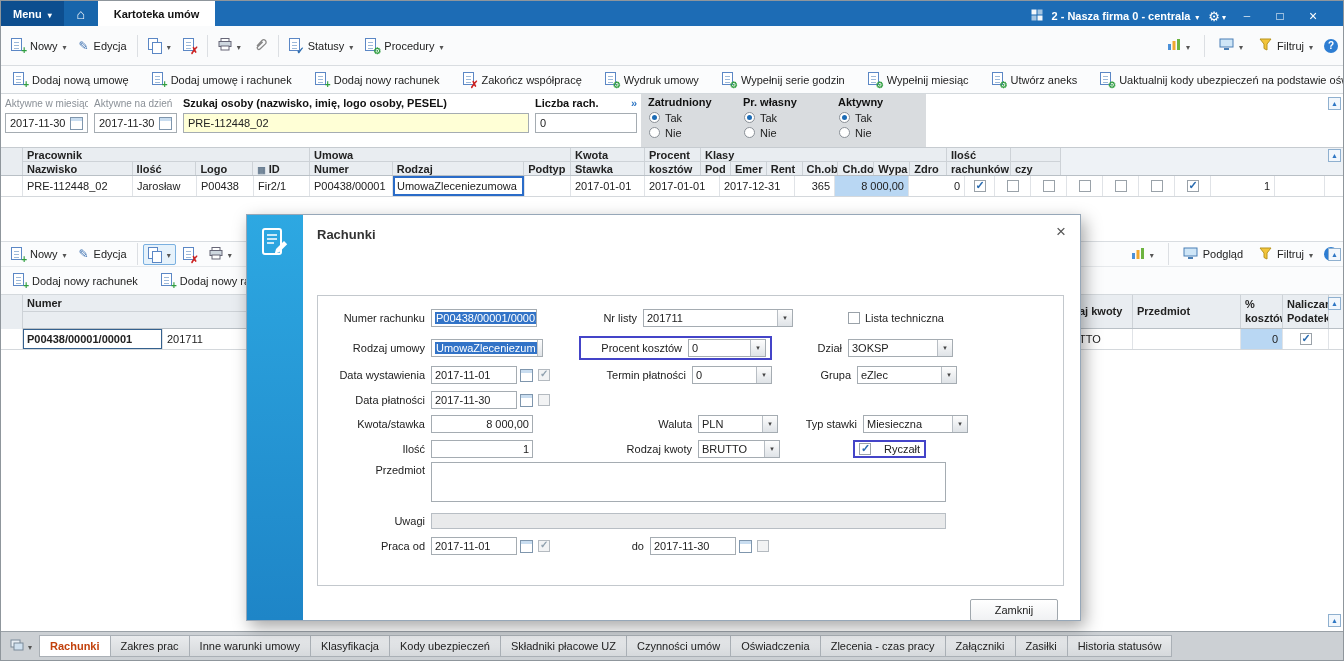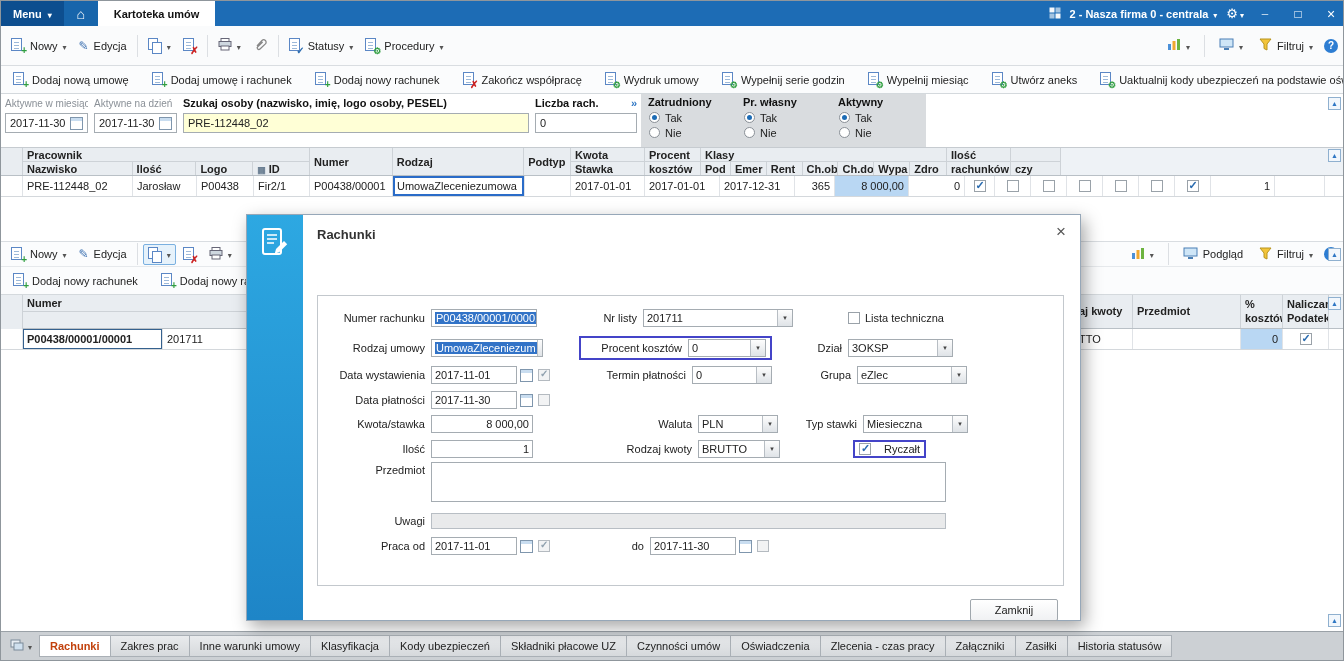--- a/index.html
+++ b/index.html
@@ -2,26 +2,26 @@
 <html><head>
 <meta charset="utf-8">
 <style>
 *{box-sizing:border-box;margin:0;padding:0}
 html,body{margin:0;padding:0;background:#5d6166}
 .app{position:relative;width:1344px;height:661px;background:#fff;border:1px solid #8f969c;overflow:hidden;
      font-family:"Liberation Sans",sans-serif;font-size:11px;color:#222}
 .band{position:absolute;left:0;right:0}
 
 
-.titlebar{top:0;height:25px;background:#1d6cb5;display:flex;align-items:center;color:#fff}
+.titlebar{top:0;height:25px;background:#1d6cb5;display:flex;align-items:flex-end;color:#fff}
 .menu-btn{height:25px;background:#0d4e8f;display:flex;align-items:center;padding:0 12px;font-weight:bold;gap:6px;cursor:default}
 .home-btn{width:34px;height:25px;display:flex;align-items:center;justify-content:center;background:#1765ab}
 .home-btn::after{content:"⌂";font-size:14px;color:#fff}
 .tb-tab{height:25px;background:#fff;color:#111;display:flex;align-items:center;padding:0 16px;font-weight:bold}
-.tb-right{margin-left:auto;display:flex;align-items:center;gap:9px;padding-right:0}
+.tb-right{margin-left:auto;display:flex;align-items:center;gap:9px;padding-right:18px}
 .arr-w::after{content:"▾";font-size:8px;color:#fff}
 .arr::after{content:"▾";font-size:8px;color:#555}
 .gear-w{display:flex;align-items:center}
 .gear-w::after{content:"⚙";font-size:13px;color:#fff}
 .winbtn{width:24px;height:20px;display:flex;align-items:center;justify-content:center;color:#fff;font-size:12px}
 .winbtn.min::after{content:"─";font-size:9px}
 .winbtn.max::after{content:"□";font-size:12px}
 .winbtn.close::after{content:"×";font-size:14px}
 
 
@@ -392,20 +392,21 @@
           <div class="hc" style="width:110px">Nazwisko</div>
           <div class="hc" style="width:64px">Ilość</div>
           <div class="hc" style="width:57px">Logo</div>
           <div class="hc last" style="width:56px">
               <span class="idico"></span>
               <span>ID</span>
             </div>
         </div>
         </div>
       <div class="hgrp" style="width:261px">
+          <div class="g">Umowa</div>
         <div class="cols">
           <div class="hc" style="width:83px">Numer</div>
           <div class="hc" style="width:132px">Rodzaj</div>
           <div class="hc last" style="width:46px">Podtyp</div>
         </div>
         </div>
       <div class="hgrp" style="width:74px">
           <div class="g">Kwota</div>
         <div class="cols">
             <div class="hc last" style="width:74px">Stawka</div>
@@ -670,21 +671,21 @@
             <span>2017-11-01</span>
           </div>
         <span class="calico" style="margin-left:3px"></span>
         <span class="gcb on"></span>
         <div class="mlab2" style="width:142px">Termin płatności</div>
         <div class="combo" style="width:80px">
             <span>0</span>
             <span class="carr"></span>
           </div>
         <div class="mlab2" style="width:85px">Grupa</div>
-        <div class="combo" style="width:110px">
+        <div class="combo" style="width:100px">
             <span>eZlec</span>
             <span class="carr"></span>
           </div>
       </div>
 
       <div class="mrow" style="top:94px">
         <div class="mlab">Data płatności</div>
         <div class="ifield" style="width:86px">
             <span>2017-11-30</span>
           </div>

